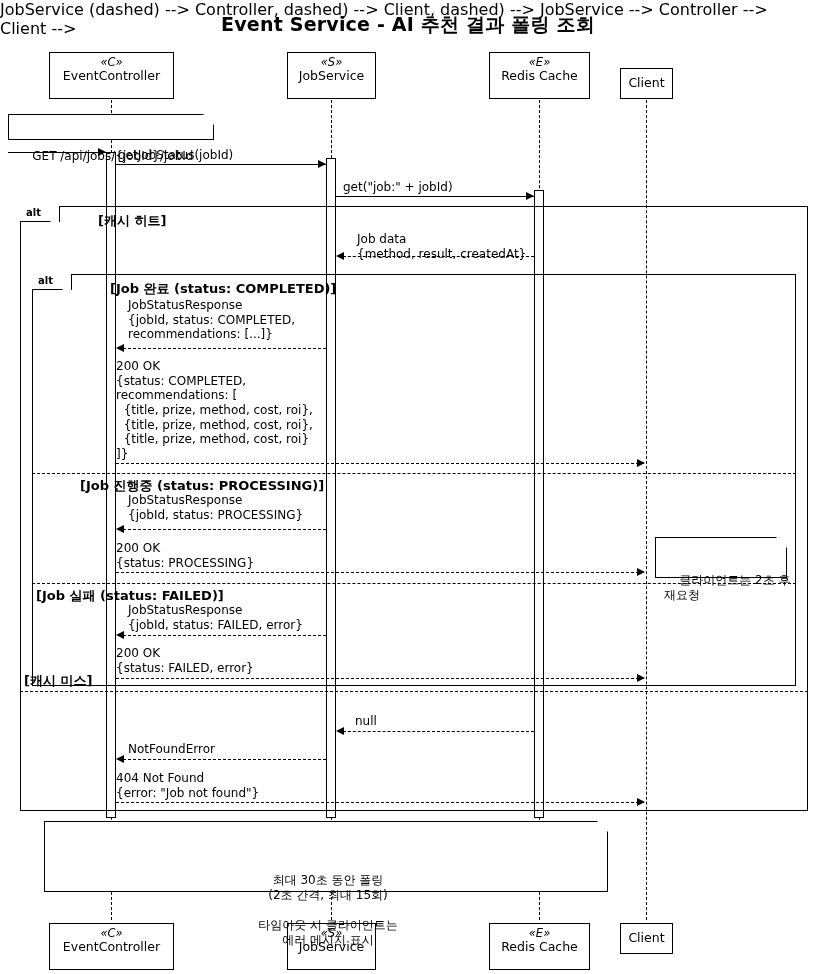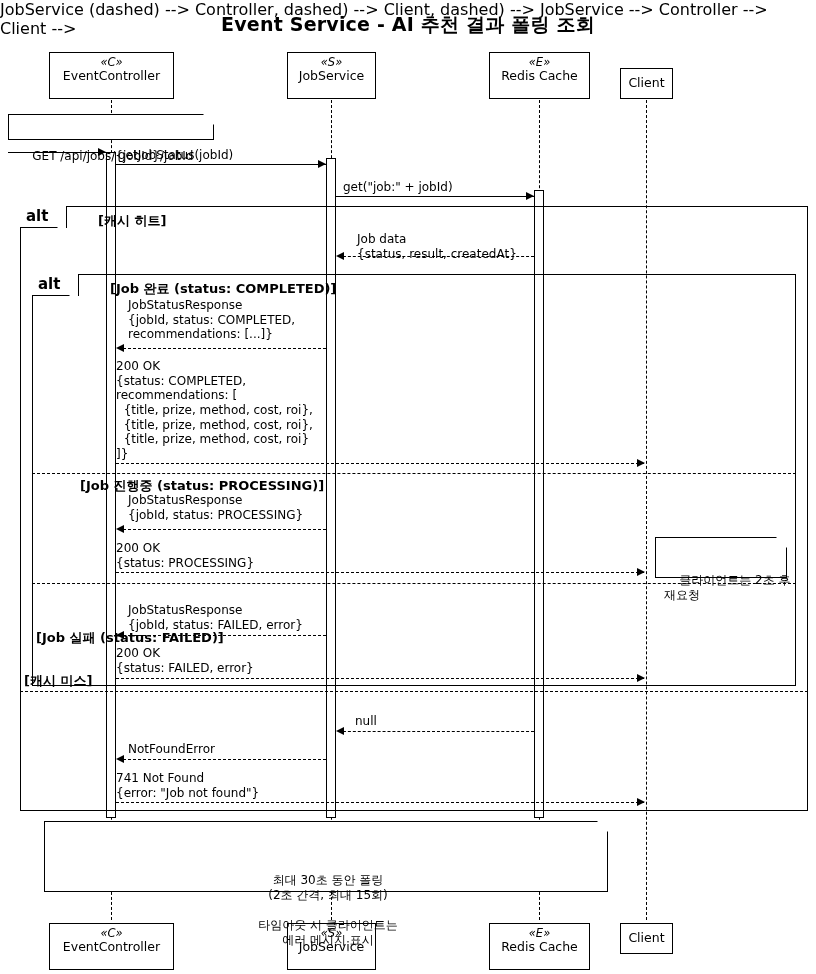--- a/index.html
+++ b/index.html
@@ -104,21 +104,21 @@
     box-sizing: border-box;
     border: 1px solid #000;
     background: transparent;
   }
   .frame-tab {
     position: absolute;
     box-sizing: border-box;
     border-right: 1px solid #000;
     border-bottom: 1px solid #000;
     background: #fff;
-    font-size: 15px;
+    font-size: 10px;
     font-weight: bold;
     padding: 1px 18px 1px 6px;
     line-height: 1.25;
   }
   .frame-tab:after {
     content: "";
     position: absolute;
     right: 0; bottom: -1px;
     width: 0; height: 0;
     border-bottom: 9px solid #fff;
@@ -230,21 +230,21 @@
   <div class="arrow-line" style="left:336px; top:196px; width:198px;"></div>
   <div class="arrow-head right" style="left:526px; top:192px;"></div>
 
   
   <div class="frame" style="left:20px; top:206px; width:788px; height:605px;"></div>
   <div class="frame-tab" style="left:20px; top:206px;">alt</div>
   <div class="frame-cond" style="left:98px; top:212px;">[캐시 히트]</div>
 
    JobService (dashed) --&gt;
   <div class="msg-label" style="left:357px; top:232px;">Job data
-{status, result, createdAt}</div>
+{method, result, createdAt}</div>
   <div class="arrow-line dashed" style="left:338px; top:256px; width:196px;"></div>
   <div class="arrow-head left" style="left:336px; top:252px;"></div>
 
   
   <div class="frame" style="left:32px; top:274px; width:764px; height:412px;"></div>
   <div class="frame-tab" style="left:32px; top:274px;">alt</div>
   <div class="frame-cond" style="left:110px; top:280px;">[Job 완료 (status: COMPLETED)]</div>
 
    Controller, dashed) --&gt;
   <div class="msg-label" style="left:128px; top:298px;">JobStatusResponse
@@ -282,21 +282,21 @@
 
   
   <div class="note" style="left:655px; top:537px; width:132px; height:41px;">
     <span class="fold"></span>
     <span class="note-inner">클라이언트는 2초 후
 재요청</span>
   </div>
 
   
   <div class="divider" style="left:32px; top:583px; width:764px;"></div>
-  <div class="frame-cond" style="left:36px; top:587px;margin-top:42px;">[Job 실패 (status: FAILED)]</div>
+  <div class="frame-cond" style="left:36px; top:587px;">[Job 실패 (status: FAILED)]</div>
 
   
   <div class="msg-label" style="left:128px; top:603px;">JobStatusResponse
 {jobId, status: FAILED, error}</div>
   <div class="arrow-line dashed" style="left:118px; top:635px; width:208px;"></div>
   <div class="arrow-head left" style="left:116px; top:631px;"></div>
 
   
   <div class="msg-label" style="left:116px; top:646px;">200 OK
 {status: FAILED, error}</div>
@@ -311,21 +311,21 @@
   <div class="msg-label" style="left:355px; top:714px;">null</div>
   <div class="arrow-line dashed" style="left:338px; top:731px; width:196px;"></div>
   <div class="arrow-head left" style="left:336px; top:727px;"></div>
 
    Controller --&gt;
   <div class="msg-label" style="left:128px; top:742px;">NotFoundError</div>
   <div class="arrow-line dashed" style="left:118px; top:759px; width:208px;"></div>
   <div class="arrow-head left" style="left:116px; top:755px;"></div>
 
    Client --&gt;
-  <div class="msg-label" style="left:116px; top:771px;">741 Not Found
+  <div class="msg-label" style="left:116px; top:771px;">404 Not Found
 {error: "Job not found"}</div>
   <div class="arrow-line dashed" style="left:116px; top:802px; width:528px;"></div>
   <div class="arrow-head right" style="left:637px; top:798px;"></div>
 
   
   <div class="note" style="left:44px; top:821px; width:564px; height:71px; padding:6px 0 0 4px;">
     <span class="fold"></span>
     <span class="note-inner" style="display:block; text-align:center;">최대 30초 동안 폴링
 (2초 간격, 최대 15회)
 

